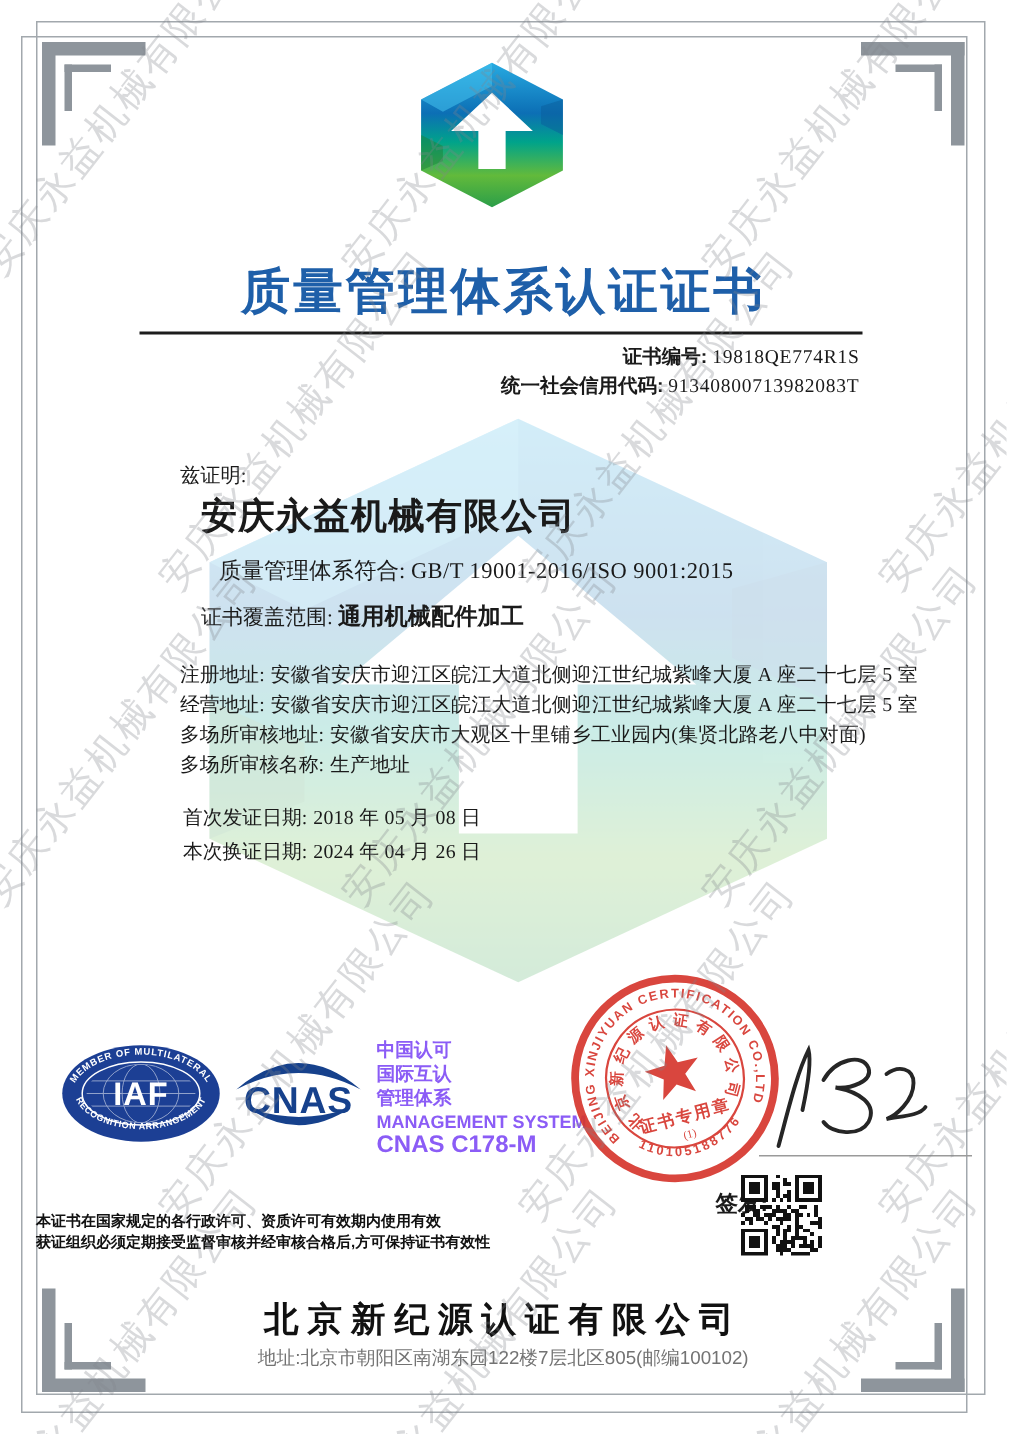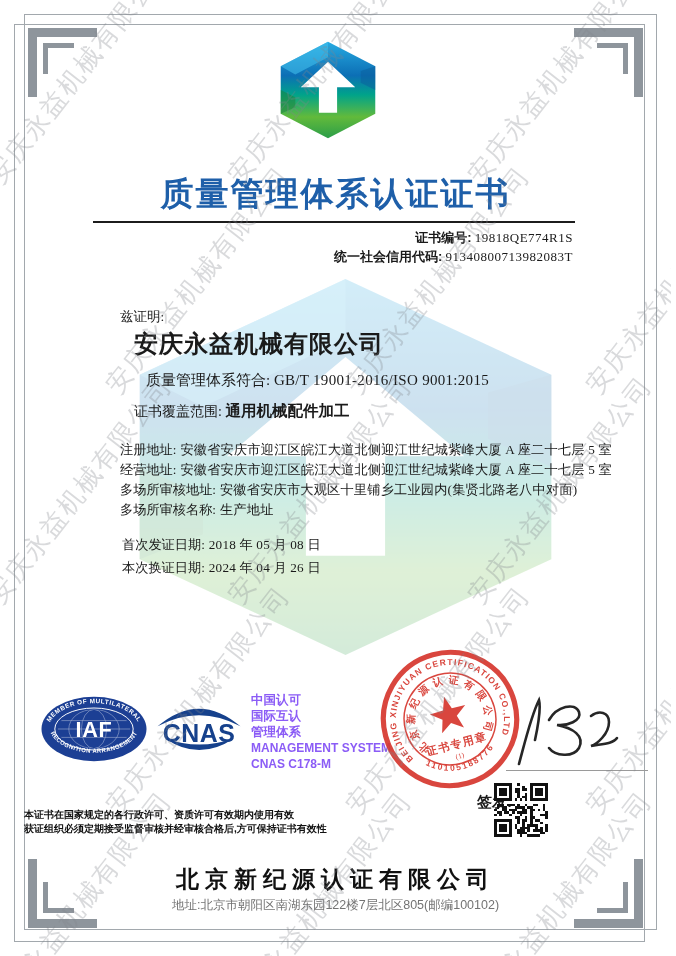--- a/index.html
+++ b/index.html
@@ -196,21 +196,21 @@
       <path d="M10,52 Q85,-12 160,52 Q85,12 10,52 Z" fill="#16418c"></path>
       <text x="85" y="80" text-anchor="middle" font-family="Liberation Sans, sans-serif" font-size="45" font-weight="bold" fill="#16418c" letter-spacing="1">CNAS</text>
       <path d="M24,74 Q85,116 148,74 Q85,96 24,74 Z" fill="#16418c"></path>
     </svg>
 
     <div class="accred-text">
       <div>中国认可</div>
       <div>国际互认</div>
       <div>管理体系</div>
       <div style="font-size:12px;">MANAGEMENT SYSTEM</div>
-      <div style="font-size:12px;">CNAS C178-M</div>
+      <div style="font-size:16px;">CNAS C178-M</div>
     </div>
 
     <svg class="seal" width="148" height="148" viewBox="0 0 200 200">
       <defs>
         <path id="sealEn" d="M 100,173 a 73,73 0 1 1 0.01,0" fill="none"></path>
         <path id="sealCn" d="M 100,148 a 48,48 0 1 1 0.01,0" fill="none"></path>
         <path id="sealNum" d="M 30,100 A 70,70 0 0 0 170,100" fill="none"></path>
       </defs>
       <g transform="rotate(-15 100 100)" fill="#d6372e">
         <circle cx="100" cy="100" r="90" fill="none" stroke="#d6372e" stroke-width="7"></circle>

